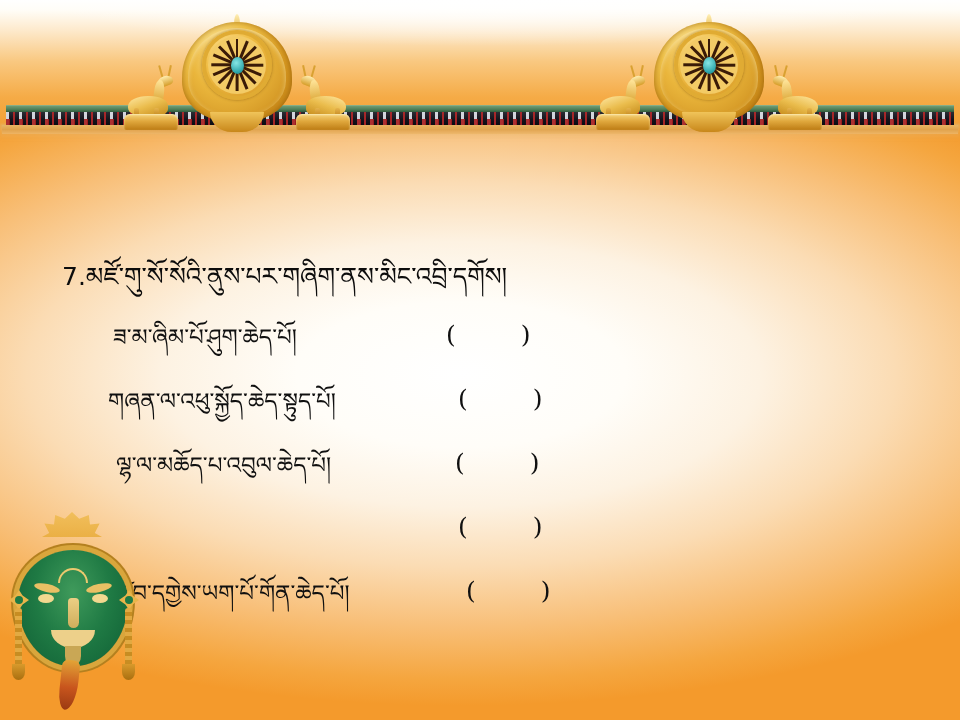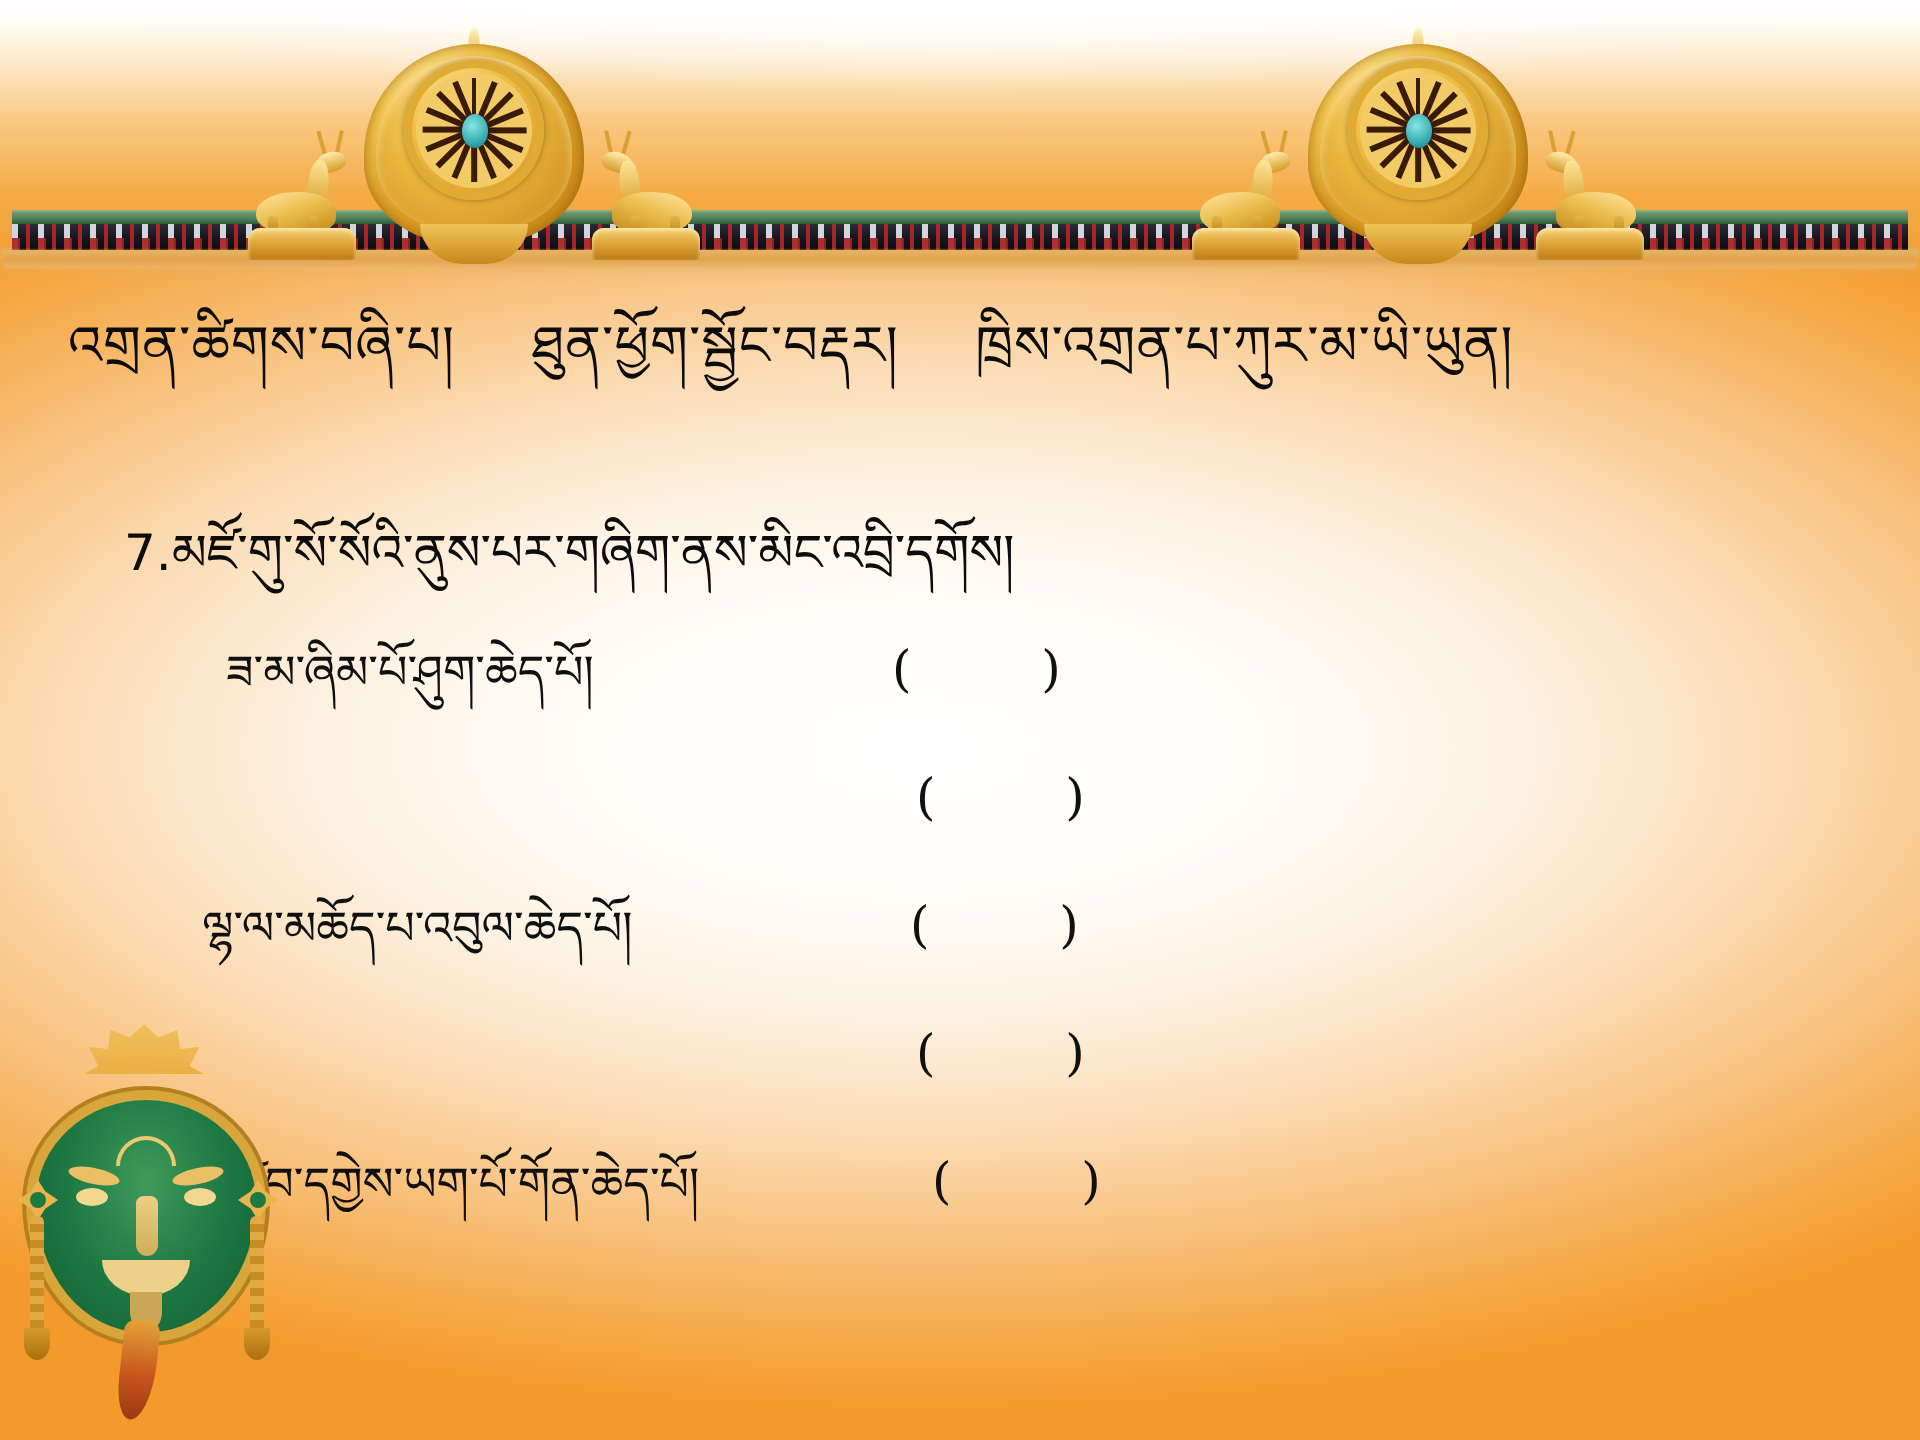--- a/index.html
+++ b/index.html
@@ -274,21 +274,21 @@
   }
   .opt-blank .paren-l { display:inline-block; }
   .opt-blank .paren-gap { display:inline-block; width: 46px; }
   .opt-blank .paren-r { display:inline-block; }
 
   
   .opt-row.r1 .opt-text { left: 113px; }
   .opt-row.r1 .opt-blank{ left: 446px; }
   .opt-row.r2 .opt-text { left: 108px; }
   .opt-row.r2 .opt-blank{ left: 458px; }
-  .opt-row.r3 .opt-text { left: 101px; }
+  .opt-row.r3 .opt-text { left: 116px; }
   .opt-row.r3 .opt-blank{ left: 455px; }
   .opt-row.r4 .opt-text { left: 104px; }
   .opt-row.r4 .opt-blank{ left: 458px; }
   .opt-row.r5 .opt-text { left: 102px; }
   .opt-row.r5 .opt-blank{ left: 466px; }
 
   
   #mask-emblem {
     position: absolute;
     left: 8px; top: 512px;
@@ -504,42 +504,36 @@
         <div class="head"></div>
         <div class="neck"></div>
         <div class="body"></div>
         <div class="leg g1"></div>
         <div class="leg g2"></div>
         <div class="pedestal"></div>
       </div>
     </div>
   </div>
 
-  <div id="title-line" class="tib">
-    <span class="seg">འགྲན་ཚིགས་བཞི་པ།</span>
-    <span class="gap"></span>
-    <span class="seg">ཐུན་ཕྱོག་སྦྱོང་བརྡར།</span>
-    <span class="gap"></span>
-    <span class="seg">ཁྲིས་འགྲན་པ་ཀུར་མ་ཡི་ཡུན།</span>
-  </div>
 
   <div id="question-line" class="tib">7.མཛོ་གུ་སོ་སོའི་ནུས་པར་གཞིག་ནས་མིང་འབྲི་དགོས།</div>
 
   <div id="options">
 
     <div class="opt-row r1">
       <div class="opt-text tib">ཟ་མ་ཞིམ་པོ་ཤུག་ཆེད་པོ།</div>
       <div class="opt-blank">
         <span class="paren-l">(</span>
         <span class="paren-gap"></span>
         <span class="paren-r">)</span>
       </div>
     </div>
 
     <div class="opt-row r2">
+      <div class="opt-text tib">གཞན་ལ་འཕུ་སྐྱོད་ཆེད་སྟུད་པོ།</div>
       <div class="opt-blank">
         <span class="paren-l">(</span>
         <span class="paren-gap"></span>
         <span class="paren-r">)</span>
       </div>
     </div>
 
     <div class="opt-row r3">
       <div class="opt-text tib">ལྷ་ལ་མཆོད་པ་འབུལ་ཆེད་པོ།</div>
       <div class="opt-blank">

